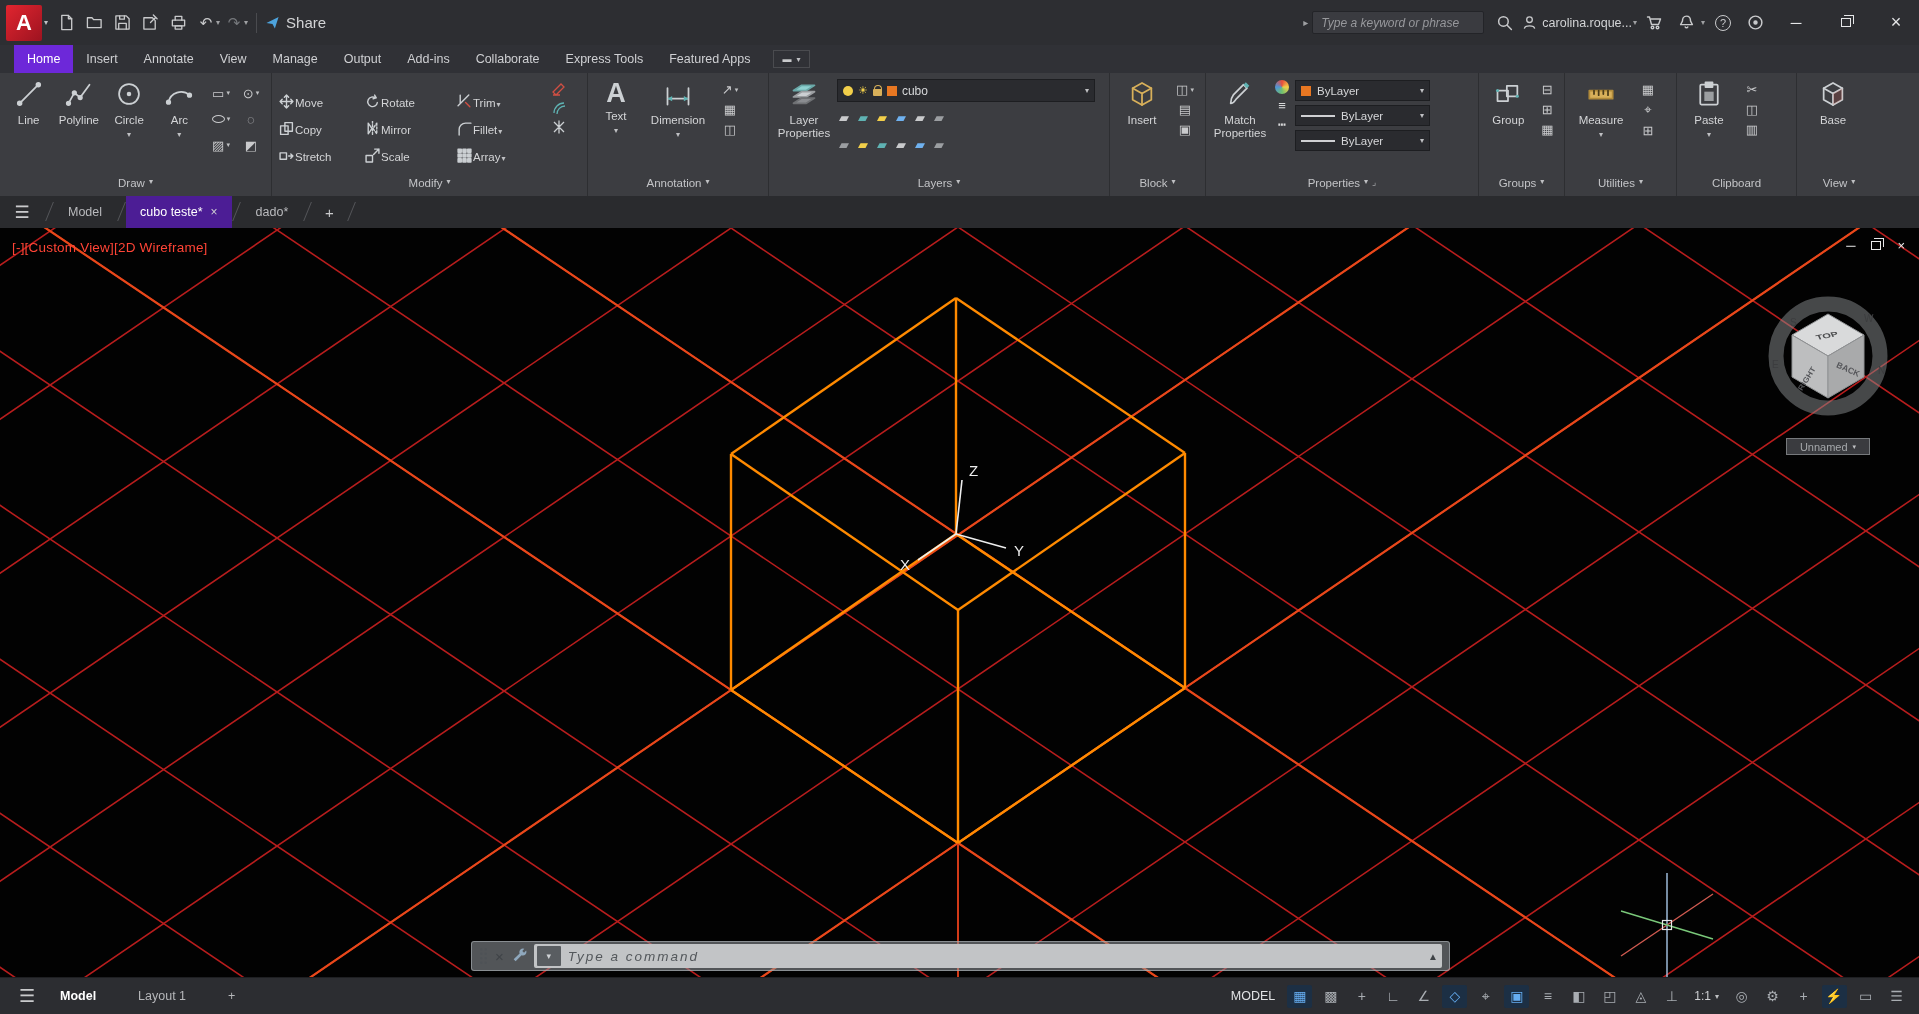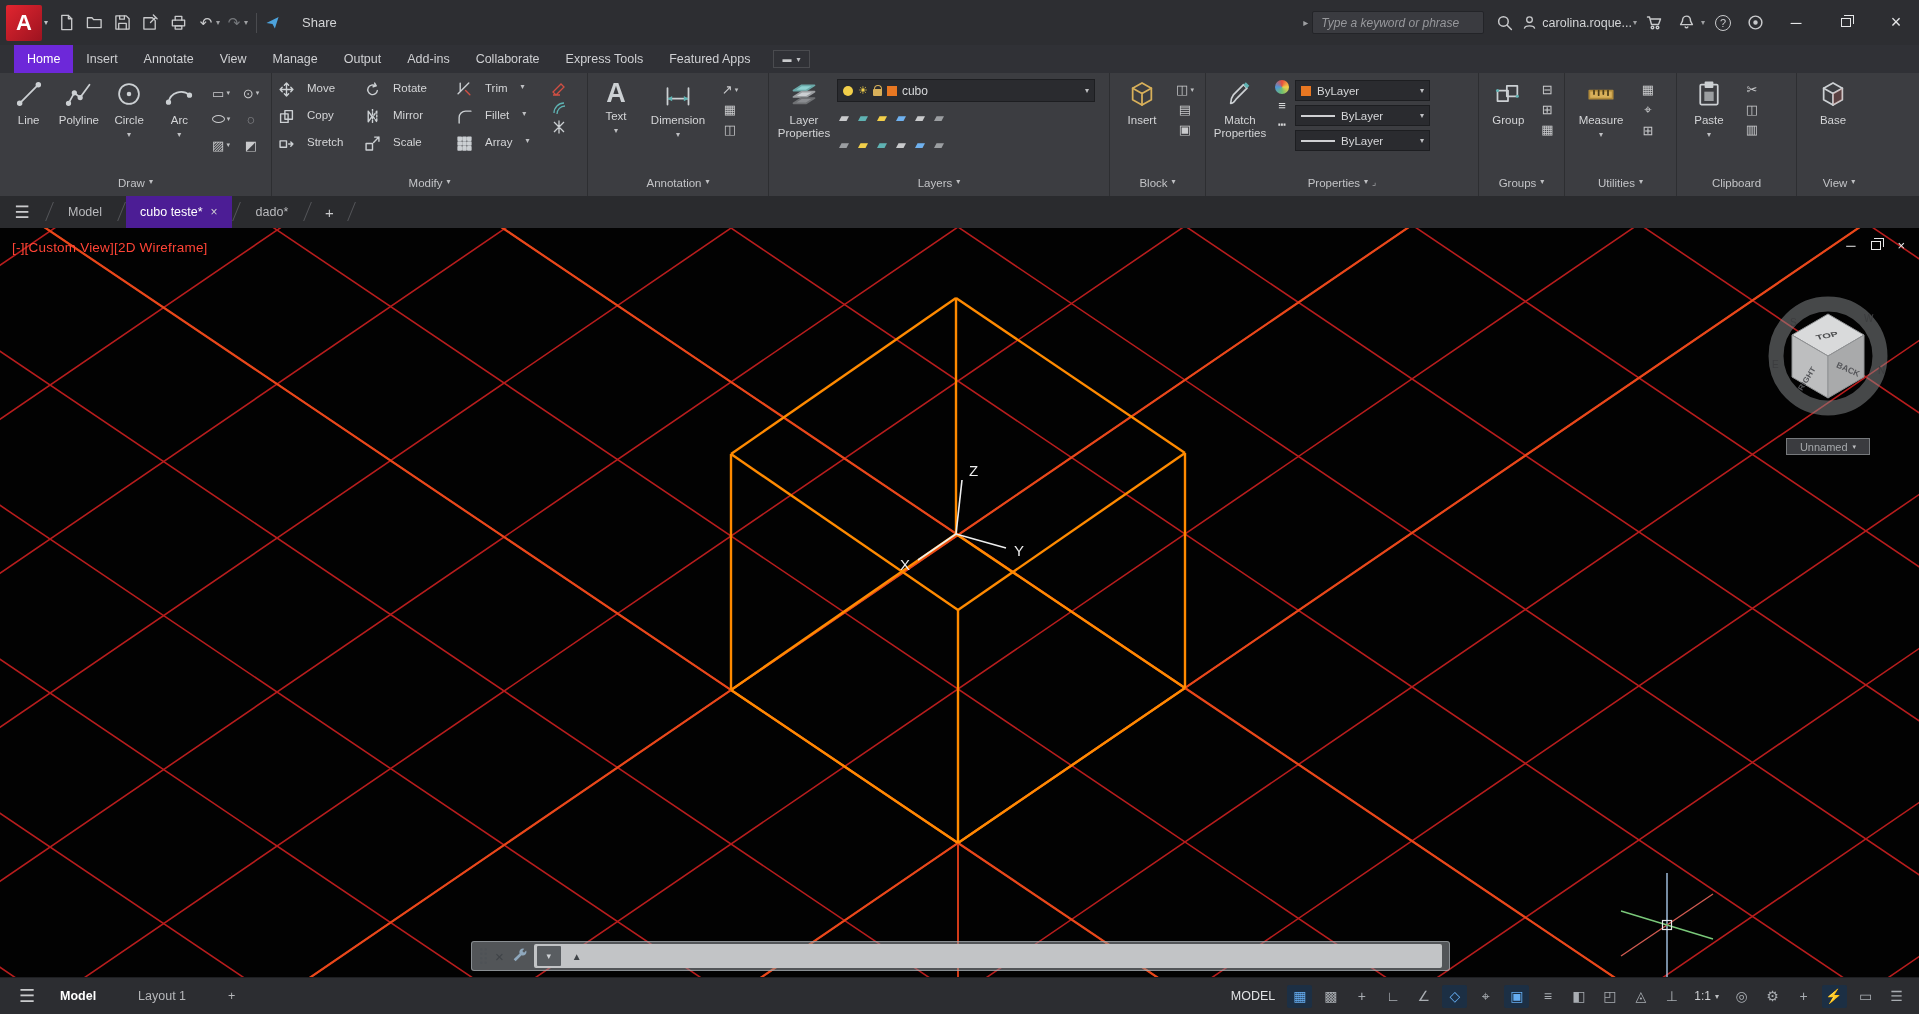--- a/index.html
+++ b/index.html
@@ -9,21 +9,21 @@
 
   
   .titlebar { height:45px; background:#2d2e32; display:flex; align-items:center; position:relative; flex:0 0 45px; }
   .logo { width:36px; height:36px; margin-left:6px; background:linear-gradient(135deg,#e1252f,#9d1320);
     color:#fff; font-weight:bold; font-size:22px; display:flex; align-items:center; justify-content:center; border-radius:2px; }
   .logo-caret { font-size:8px; color:#bfc0c3; margin:0 4px 0 2px; }
   .tb-ico { width:28px; height:30px; display:flex; align-items:center; justify-content:center; color:#c9cacc; font-size:15px; }
   .tb-ico svg { width:17px; height:17px; stroke:#c9cacc; fill:none; stroke-width:1.4; stroke-linecap:round; stroke-linejoin:round; }
   .tb-caret { font-size:8px; color:#9fa0a3; margin-left:-4px; }
   .tb-sep { width:1px; height:20px; background:#4a4b4f; margin:0 8px; }
-  .share { display:flex; align-items:center; gap:22px; font-size:13px; color:#d3d4d6; }
+  .share { display:flex; align-items:center; gap:6px; font-size:15px; color:#d3d4d6; }
   .title-center { position:absolute; left:634px; top:0; height:45px; display:flex; align-items:center; gap:30px; font-size:13.5px; color:#e4e5e7; }
   .tb-right { position:absolute; right:0; top:0; height:45px; display:flex; align-items:center; gap:4px; }
   .search-wrap { display:flex; align-items:center; gap:6px; }
   .search-input { width:172px; height:23px; background:#3a3b40; border:1px solid #232428; border-radius:2px;
     color:#c9cacc; font-size:12px; font-style:italic; padding:0 8px; outline:none; }
   .search-input::placeholder { color:#97989c; font-style:italic; }
   .user { display:flex; align-items:center; gap:5px; font-size:12.5px; color:#d3d4d6; }
   .winbtn { width:46px; height:45px; display:flex; align-items:center; justify-content:center; color:#e6e7e9; font-size:15px; }
   .rsq { position:relative; width:10px; height:9px; border:1px solid #e6e7e9; display:inline-block; }
   .rsq::before { content:""; position:absolute; left:2px; top:-4px; width:9px; height:8px; border:1px solid #e6e7e9; border-left:none; border-bottom:none; }
@@ -41,21 +41,21 @@
   .plabel { height:19px; font-size:11.5px; color:#c3c4c7; display:flex; justify-content:center; gap:4px; }
   .caret { font-size:8px; color:#bfc0c3; }
   .bigbtn { width:54px; display:flex; flex-direction:column; align-items:center; padding-top:4px; gap:3px;
     font-size:11.5px; color:#d4d5d7; text-align:center; line-height:1.15; }
   .ico24 svg { width:28px; height:28px; stroke:#ccd0d3; fill:none; stroke-width:1.5; stroke-linecap:round; stroke-linejoin:round; }
   .cluster { display:grid; grid-template-columns:30px 30px; grid-auto-rows:26px; align-content:start; padding-top:4px; }
   .mini { display:flex; align-items:center; justify-content:center; gap:2px; font-size:13px; color:#c9cacc; }
   .mini .caret { font-size:7px; }
   .ellipse-shape { width:13px; height:8px; border:1.4px solid #c9cacc; border-radius:50%; display:inline-block; }
   .mgrid { display:grid; grid-template-columns:86px 92px 88px; grid-auto-rows:27px; align-content:start; padding-top:6px; }
-  .sbtn { display:flex; align-items:flex-start; gap:13px; font-size:11.5px; color:#d4d5d7; padding-left:2px; }
+  .sbtn { display:flex; align-items:flex-end; gap:1px; font-size:11.5px; color:#d4d5d7; padding-left:2px; }
   .sbtn svg { width:15px; height:15px; stroke:#ccd0d3; fill:none; stroke-width:1.3; stroke-linecap:round; stroke-linejoin:round; }
   .minicol { display:flex; flex-direction:column; justify-content:flex-start; gap:5px; padding-top:6px; width:26px; align-items:center; }
   .bigA { font-size:27px; font-weight:bold; color:#ccd0d3; line-height:1; }
   .layers-right { display:flex; flex-direction:column; gap:3px; padding-top:3px; }
   .layer-drop { width:258px; height:23px; background:#2a2b2f; border:1px solid #1d1e21; display:flex; align-items:center; gap:5px; padding:0 5px; font-size:12px; color:#d6d7d9; }
   .bulb { width:10px; height:10px; border-radius:50%; background:#f2cf4a; display:inline-block; }
   .sun { color:#f2cf4a; font-size:11px; }
   .lock { position:relative; width:9px; height:7px; background:#d8b05a; border-radius:1px; display:inline-block; margin-top:4px; }
   .lock::before { content:""; position:absolute; left:1.5px; top:-4px; width:6px; height:5px; border:1.4px solid #d8b05a; border-bottom:none; border-radius:4px 4px 0 0; }
   .swatch { width:10px; height:10px; background:#e87722; display:inline-block; }
@@ -775,20 +775,21 @@
       <span class="cmd-x">×</span>
       <span class="cmd-wrench">
         <svg viewBox="0 0 18 18">
             <path d="M15 3.2a4 4 0 0 0-5.3 5.1L3 15l2.2 2.2 6.7-6.7a4 4 0 0 0 5.1-5.3l-2.3 2.3-2-2z" fill="#8fa8bd" stroke="none"></path>
           </svg>
       </span>
       <div class="cmd-input-wrap">
         <span class="cmd-split">
             <span>▾</span>
           </span>
+        <input class="cmd-input" placeholder="Type a command" style="">
         <span class="cmd-up">▲</span>
       </div>
     </div>
   </div>
 
   <div class="status">
     <div class="st-left">
       <div class="st-menu">☰</div>
       <div class="st-tab active">Model</div>
       <div class="slant">

